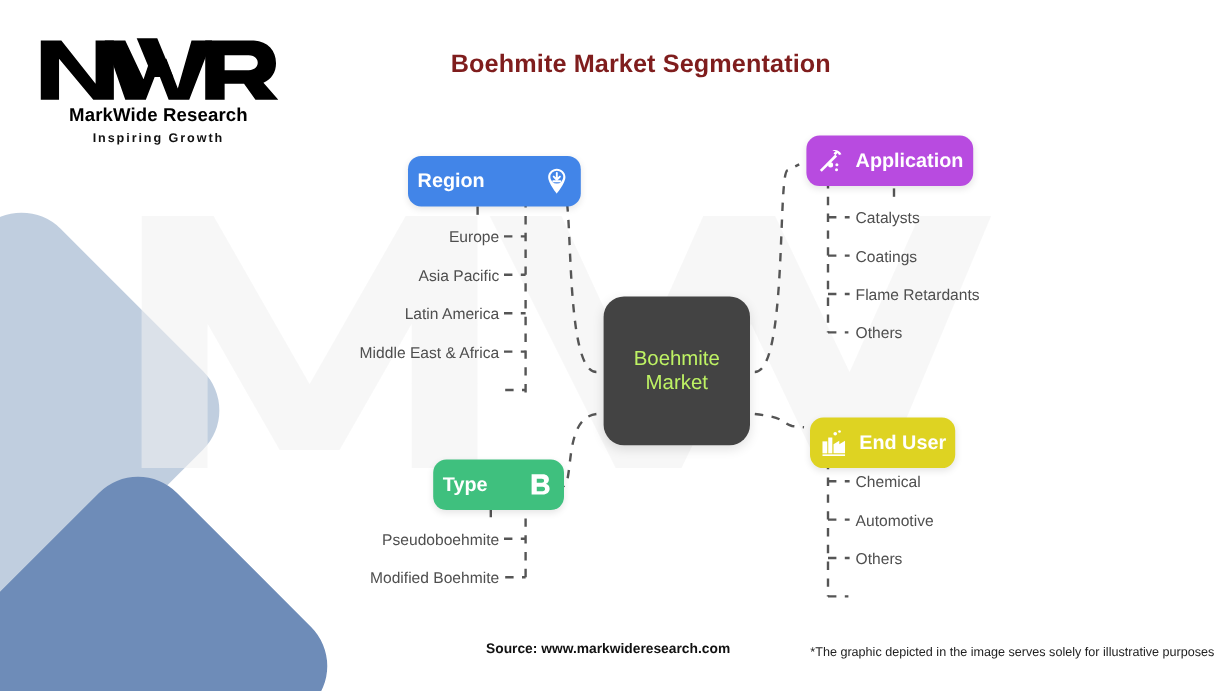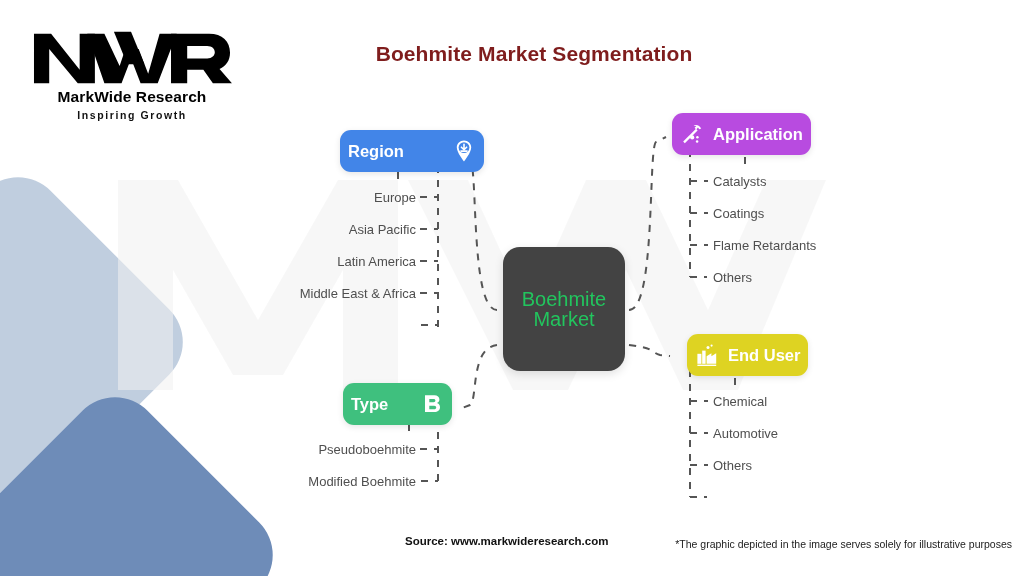--- a/index.html
+++ b/index.html
@@ -106,26 +106,26 @@
   }
 
   .center-node {
     position: absolute;
     left: 503px;
     top: 247px;
     width: 122px;
     height: 124px;
     background: #434343;
     border-radius: 17px;
-    color: #22c55e;
+    color: #bef264;
     display: flex;
     flex-direction: column;
     align-items: center;
     justify-content: center;
-    font-size: 20px;
+    font-size: 17px;
     line-height: 20px;
     z-index: 3;
     box-shadow: 0 3px 10px rgba(0,0,0,.12);
   }
 
   .badge {
     position: absolute;
     display: flex;
     align-items: center;
     gap: 9px;
@@ -140,22 +140,22 @@
   .badge .badge-icon {
     display: flex;
     align-items: center;
     justify-content: center;
     width: 24px;
     height: 24px;
     flex: 0 0 auto;
   }
   .badge.region      { left: 340px; top: 130px; background: #4285e8; gap: 48px; }
   .badge.application { left: 672px; top: 113px; background: #b84be0; }
-  .badge.enduser     { left: 675px; top: 334px; background: #ded322; margin-left: 12px; }
-  .badge.type        { left: 343px; top: 383px; background: #3fc07e; gap: 32px; }
+  .badge.enduser     { left: 675px; top: 348px; background: #ded322; }
+  .badge.type        { left: 361px; top: 383px; background: #3fc07e; gap: 32px; }
   .badge.region      { flex-direction: row; }
   .badge.type        { flex-direction: row; }
 
   
   .branch-list {
     position: absolute;
     z-index: 3;
     color: #4f4f4f;
     font-size: 13px;
   }

